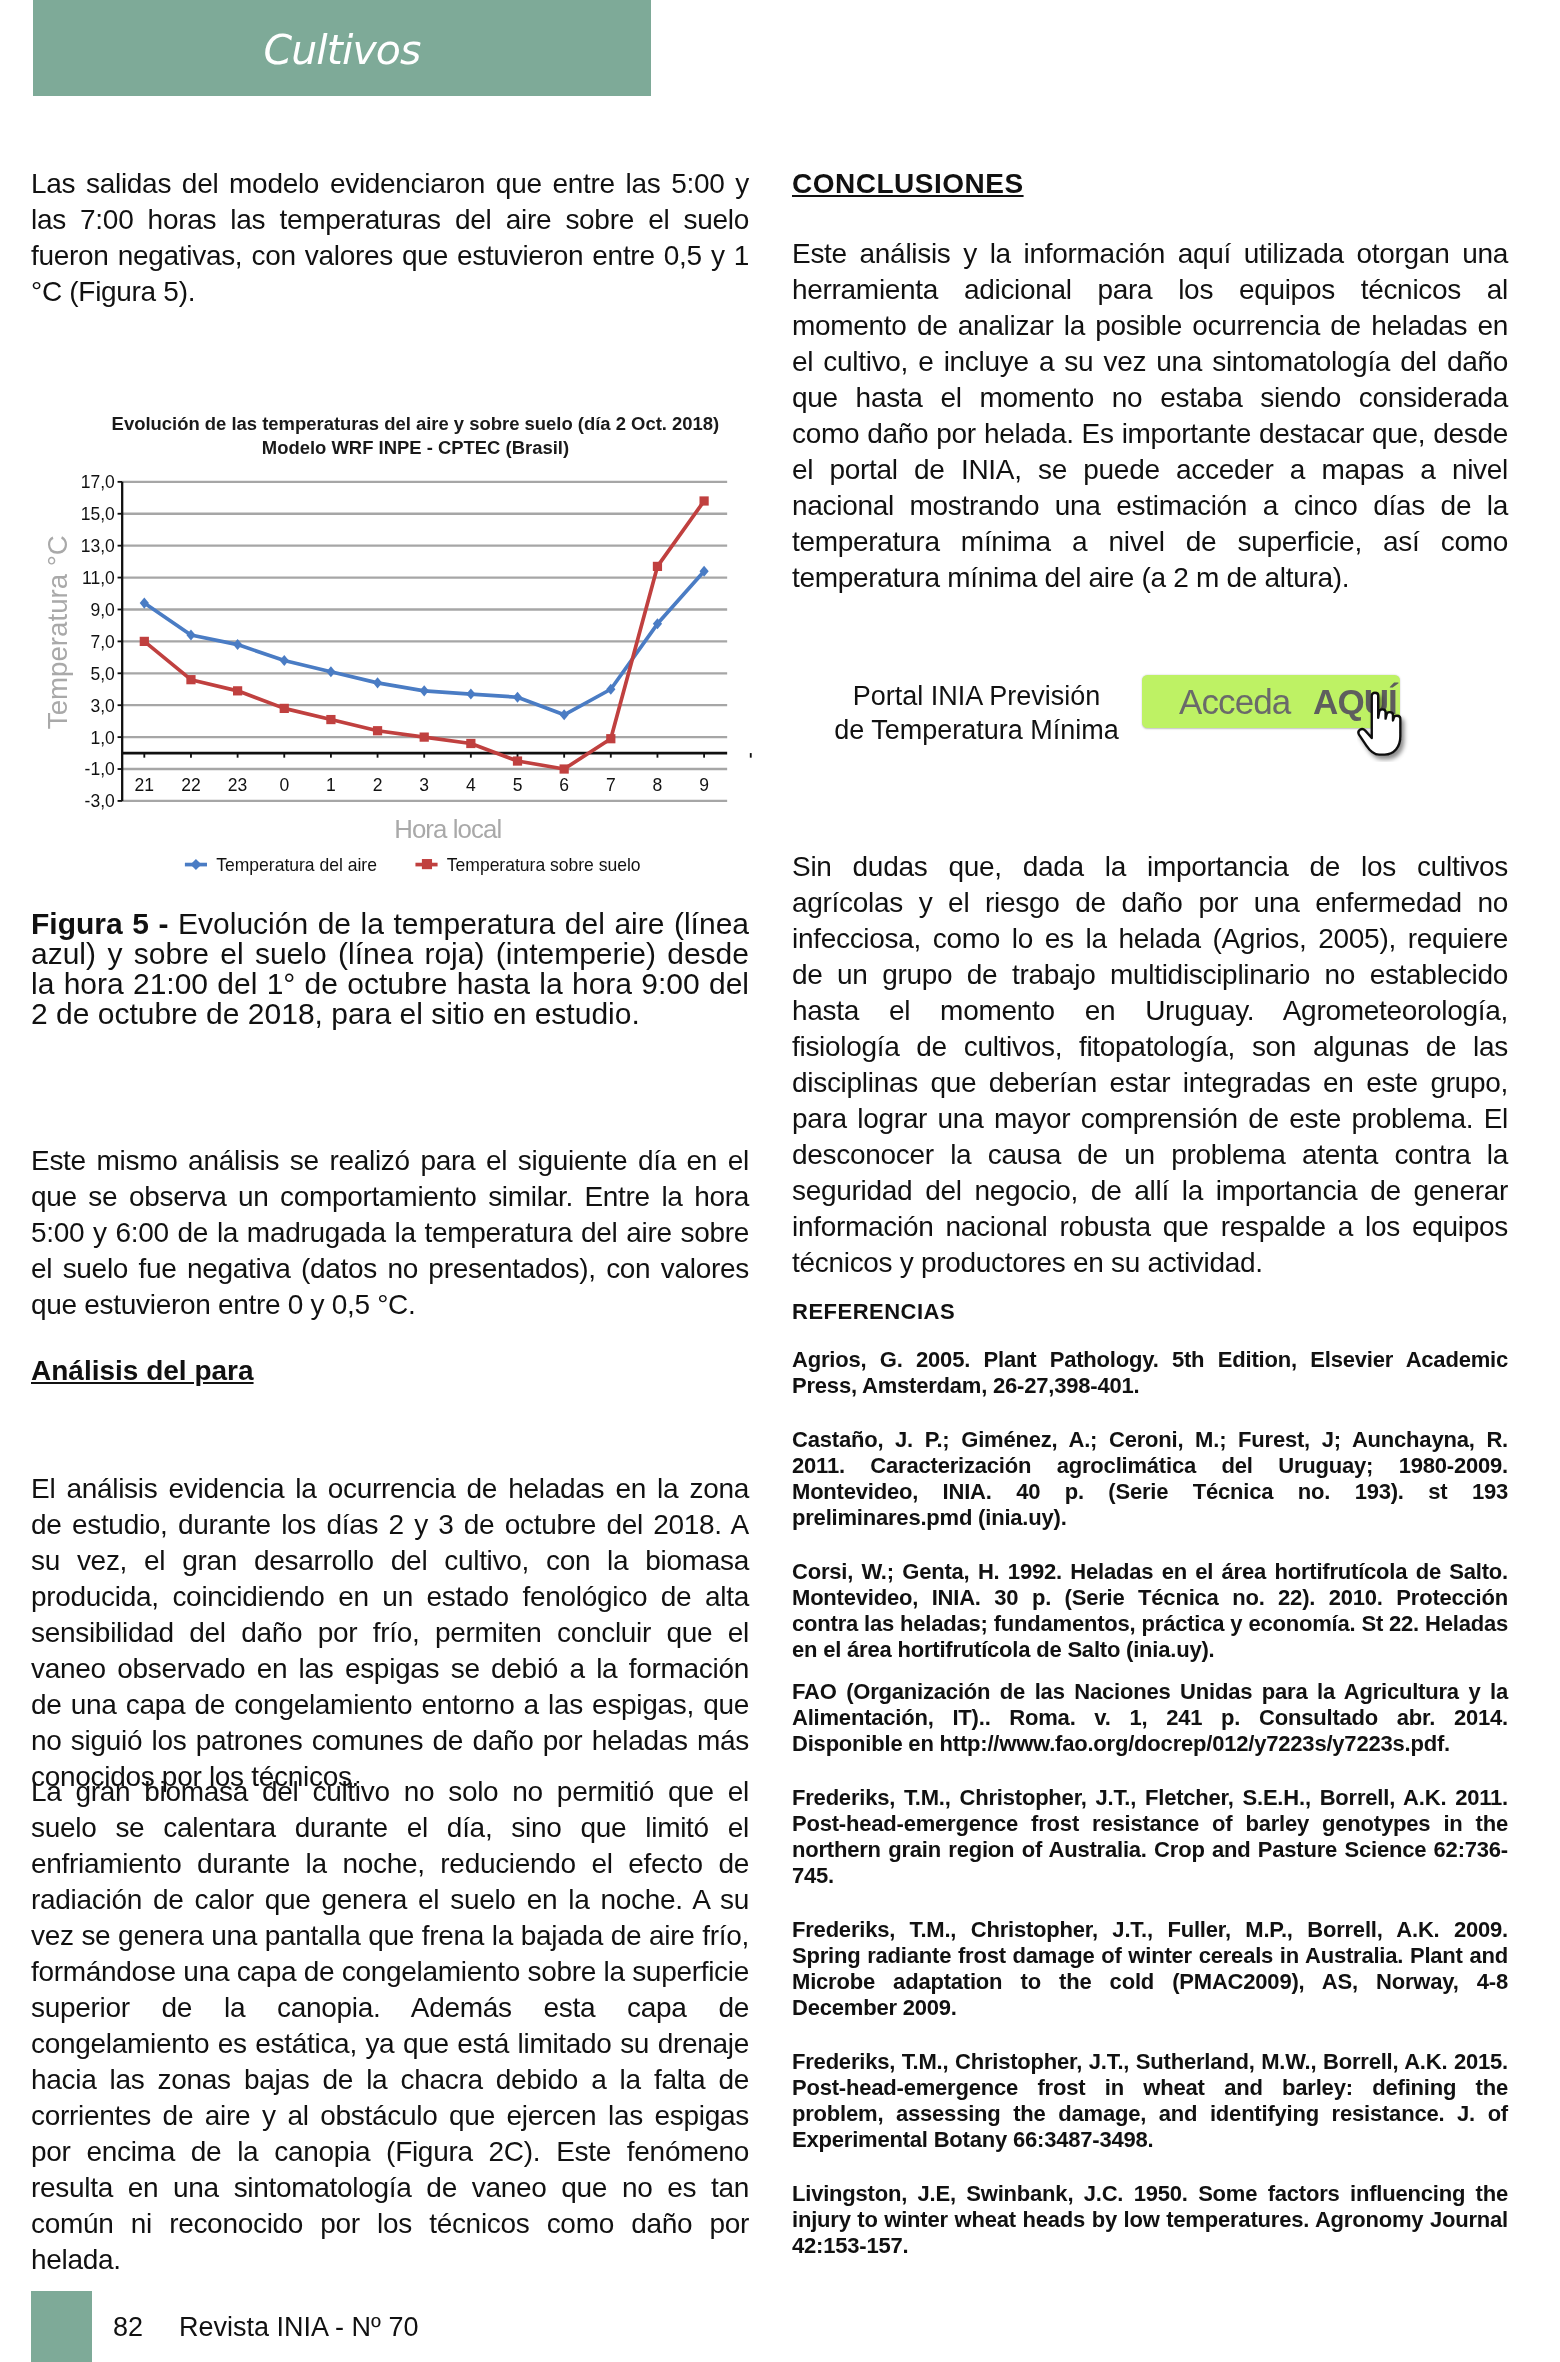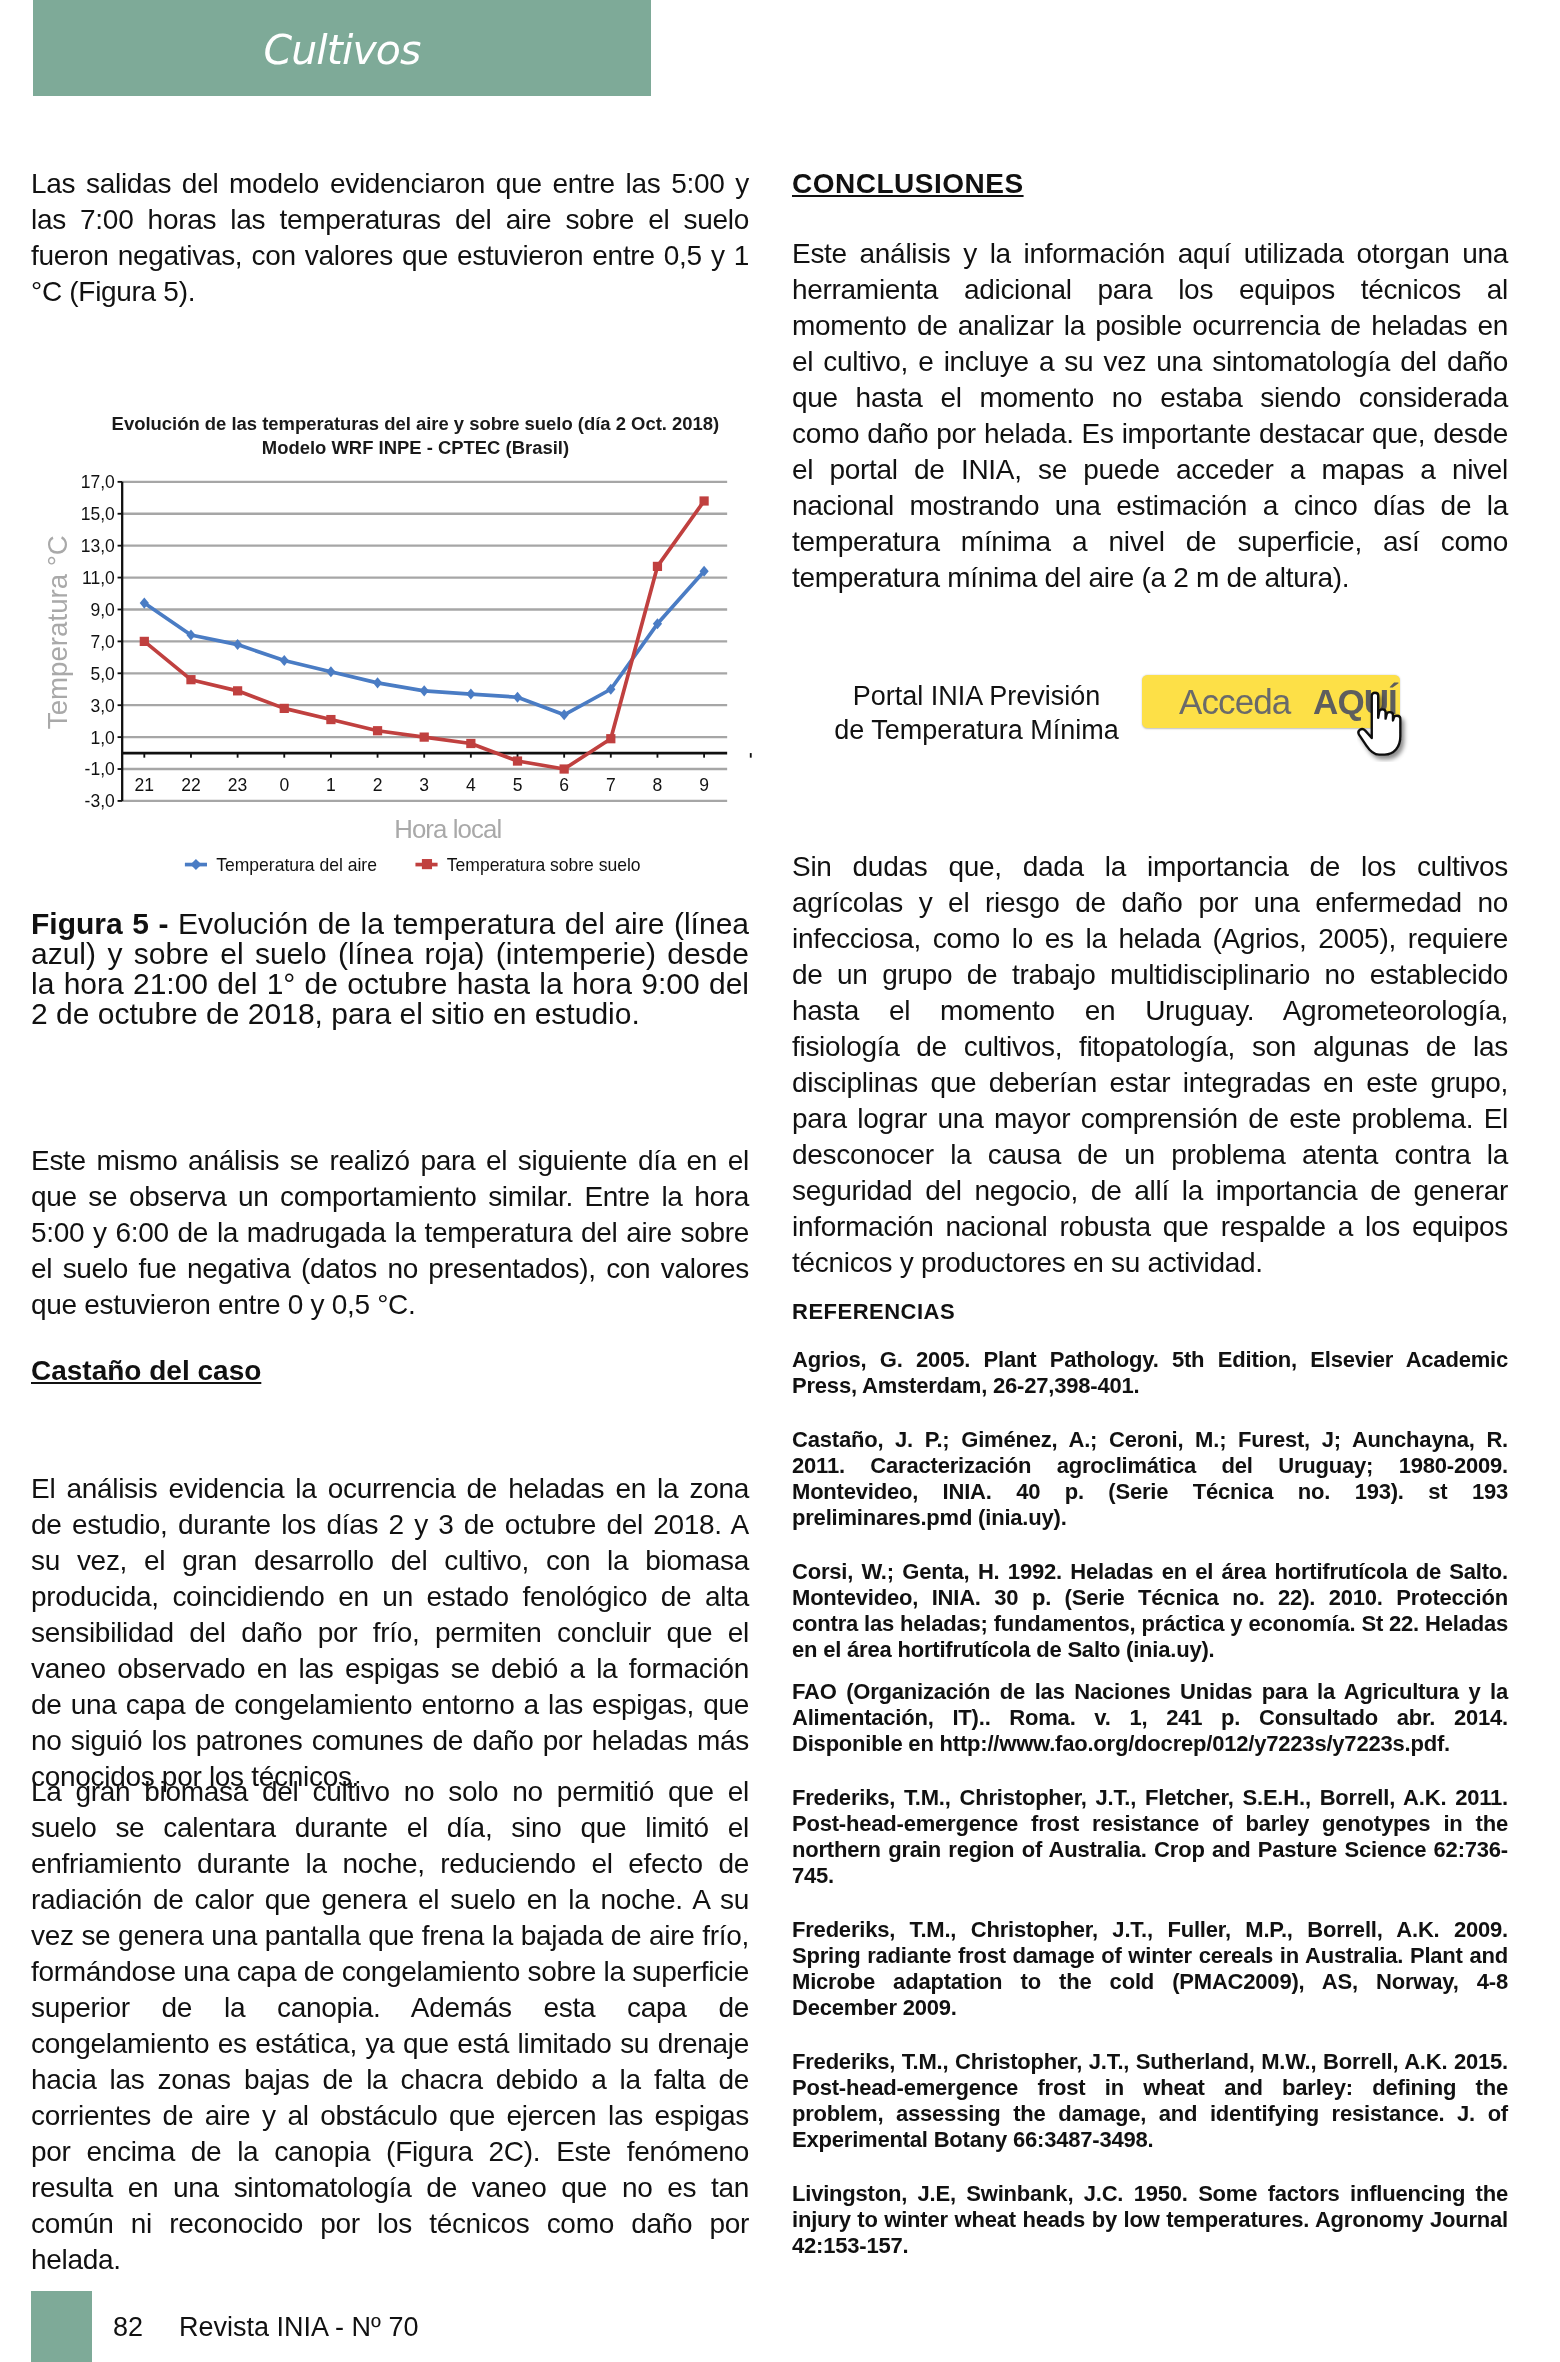--- a/index.html
+++ b/index.html
@@ -21,21 +21,21 @@
   
   .chart { position: absolute; left: 28px; top: 397px; width: 738px; height: 498px; }
   .chart svg { position: absolute; left: 0; top: 0; }
   .chart-title { font-family: "Liberation Sans", sans-serif; font-weight: bold; font-size: 20px; fill: #1a1a1a; }
   .tick { font-size: 19px; fill: #111; }
   .axis-lbl { fill: #a9a9a9; }
   .legend-txt { font-size: 19px; fill: #111; }
 
   
   .portal-label { position: absolute; left: 792px; top: 679px; width: 369px; text-align: center; font-size: 27px; line-height: 34px; color: #111; }
-  .portal-btn { position: absolute; left: 1142px; top: 675px; width: 258px; height: 53px; background: #fde047; border-radius: 5.5px;
+  .portal-btn { position: absolute; left: 1142px; top: 675px; width: 258px; height: 53px; background: #bef264; border-radius: 5.5px;
                 box-shadow: 0 0.9px 1.8px rgba(0,0,0,0.25); border: none; padding: 0; cursor: pointer; text-align: left; }
   .portal-btn span { position: absolute; top: 6.5px; font-size: 35px; color: #6a6a6a; letter-spacing: -0.9px; }
   .portal-btn .b1 { left: 37px; }
   .portal-btn .b2 { left: 171px; font-weight: bold; color: #5e5e5e; }
   .hand { position: absolute; left: 1357px; top: 690px; }
 
   .footer-block { position: absolute; left: 31px; top: 2291px; width: 61px; height: 72px; background: #7eaa98; }
   .footer-num { position: absolute; left: 113px; top: 2312px; font-size: 27px; }
   .footer-mag { position: absolute; left: 179px; top: 2312px; font-size: 27px; }
 </style>
@@ -171,21 +171,21 @@
 
 <div class="col col-left" style="top:909px;">
   <p class="caption"><b>Figura 5 -</b><span> Evolución de la temperatura del aire (línea azul) y sobre el suelo (línea roja) (intemperie) desde la hora 21:00 del 1° de octubre hasta la hora 9:00 del 2 de octubre de 2018, para el sitio en estudio.</span></p>
 </div>
 
 <div class="col col-left" style="top:1143px;">
   <p class="p">Este mismo análisis se realizó para el siguiente día en el que se observa un comportamiento similar. Entre la hora 5:00 y 6:00 de la madrugada la temperatura del aire sobre el suelo fue negativa (datos no presentados), con valores que estuvieron entre 0 y 0,5 °C.</p>
 </div>
 
 <div class="col col-left" style="top:1355px;">
-  <h3 class="h-sec" style="letter-spacing:0;">Castaño del caso</h3>
+  <h3 class="h-sec" style="letter-spacing:0;">Análisis del para</h3>
 </div>
 
 <div class="col col-left" style="top:1471px;">
   <p class="p">El análisis evidencia la ocurrencia de heladas en la zona de estudio, durante los días 2 y 3 de octubre del 2018. A su vez, el gran desarrollo del cultivo, con la biomasa producida, coincidiendo en un estado fenológico de alta sensibilidad del daño por frío, permiten concluir que el vaneo observado en las espigas se debió a la formación de una capa de congelamiento entorno a las espigas, que no siguió los patrones comunes de daño por heladas más conocidos por los técnicos.</p>
 </div>
 
 <div class="col col-left" style="top:1774px;">
   <p class="p">La gran biomasa del cultivo no solo no permitió que el suelo se calentara durante el día, sino que limitó el enfriamiento durante la noche, reduciendo el efecto de radiación de calor que genera el suelo en la noche. A su vez se genera una pantalla que frena la bajada de aire frío, formándose una capa de congelamiento sobre la superficie superior de la canopia. Además esta capa de congelamiento es estática, ya que está limitado su drenaje hacia las zonas bajas de la chacra debido a la falta de corrientes de aire y al obstáculo que ejercen las espigas por encima de la canopia (Figura 2C). Este fenómeno resulta en una sintomatología de vaneo que no es tan común ni reconocido por los técnicos como daño por helada.</p>
 </div>
 

